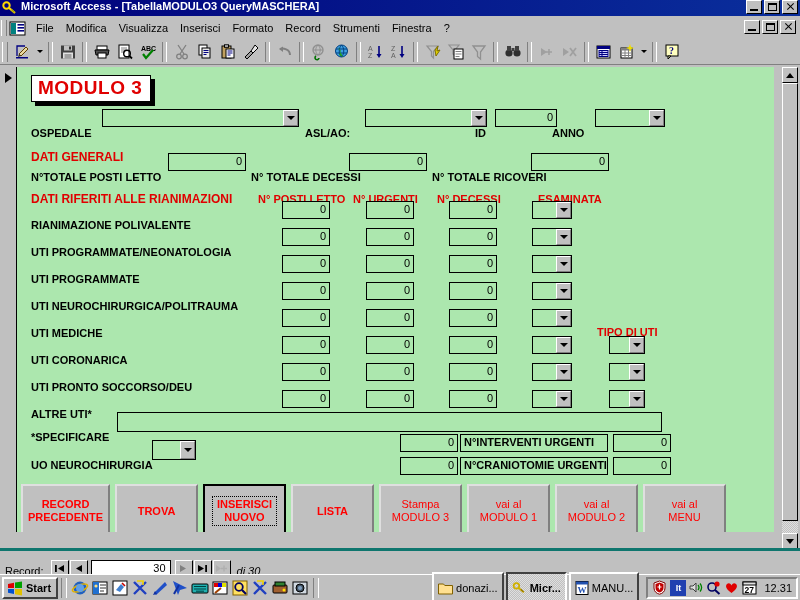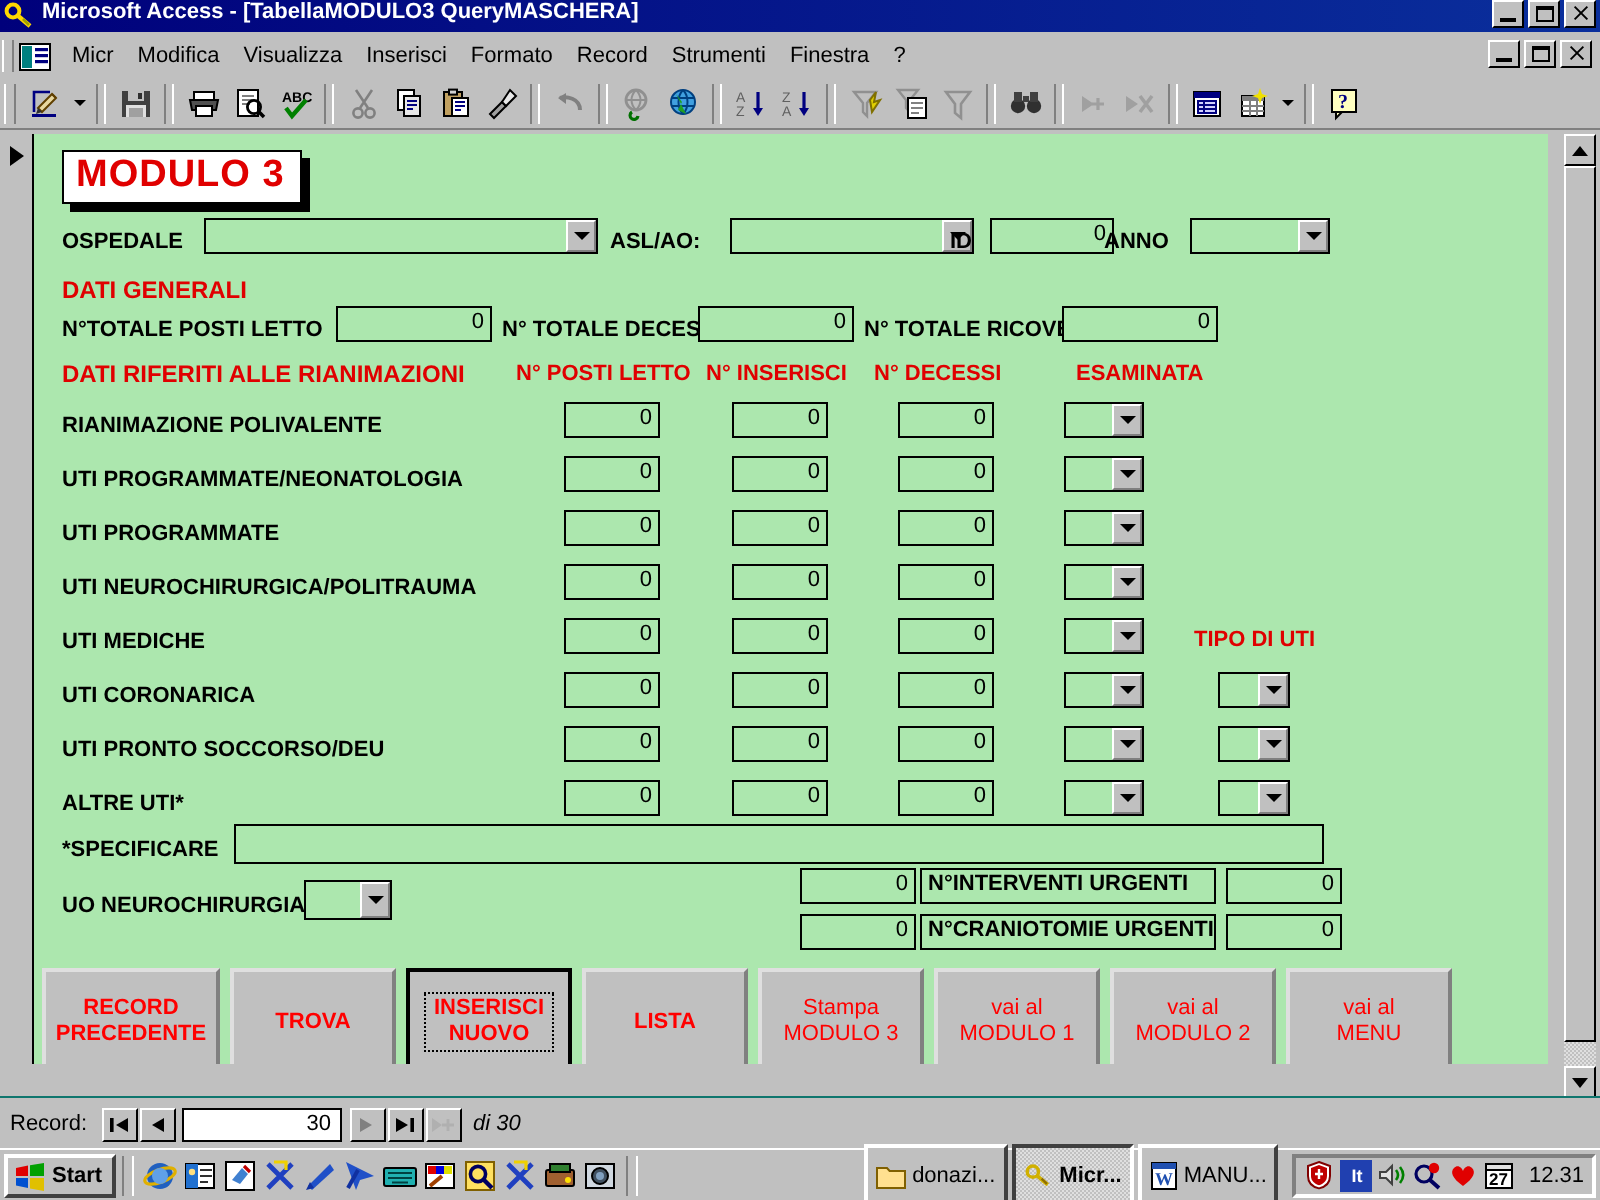--- a/index.html
+++ b/index.html
@@ -104,21 +104,21 @@
     background:repeating-conic-gradient(#c0c0c0 0 25%, #dfdfdf 0 50%) 0 0/2px 2px;}
   .vs-thumb{
     position:absolute;left:0;top:0;width:16px;height:438px;background:#c0c0c0;
     border-top:1px solid #fff;border-left:1px solid #fff;
     border-right:1px solid #000;border-bottom:1px solid #000;box-sizing:border-box;
   }
   .arrow-up{width:0;height:0;border-left:4px solid transparent;border-right:4px solid transparent;border-bottom:5px solid #000;}
   .arrow-dn{width:0;height:0;border-left:4px solid transparent;border-right:4px solid transparent;border-top:5px solid #000;}
 
   
-  .abs{position:absolute;}
+  .abs{position:absolute;margin-top:12px;}
   .lbl{font-weight:bold;font-size:11px;color:#000;white-space:nowrap;line-height:12px;}
   .lbl-red{font-weight:bold;font-size:11px;color:#e00000;white-space:nowrap;line-height:12px;}
   .hdr-red{font-weight:bold;font-size:12px;color:#e00000;white-space:nowrap;}
   .title-box{
     position:absolute;background:#fff;border:1px solid #000;
     box-shadow:4px 4px 0 #000;
     padding:1px 8px 2px 6px;
   }
   .title-box span{
     color:#e00000;font-weight:bold;font-size:19px;line-height:22px;
@@ -164,22 +164,22 @@
   .cmdbtn.focused{
     border:2px solid #000;
   }
   .cmdbtn.focused .inner{
     border:1px dotted #000;padding:1px 4px;
   }
 
   
   .navbar{
     position:absolute;left:0;top:548px;width:800px;height:26px;
-    background:#c0c0c0;border-top:1px solid #0f766e;
-    display:flex;align-items:center;
+    background:#c0c0c0;border-top:3px solid #0f766e;
+    display:flex;align-items:flex-end;
   }
   .navbar .navlabel{margin-left:5px;font-size:11px;color:#000;}
   .navbtn{
     width:18px;height:17px;background:#c0c0c0;box-sizing:border-box;
     border-top:1px solid #fff;border-left:1px solid #fff;
     border-right:1px solid #000;border-bottom:1px solid #000;
     display:flex;align-items:center;justify-content:center;margin-left:1px;
   }
   .navbox{
     width:80px;height:17px;background:#fff;border:1px solid #000;
@@ -260,21 +260,21 @@
     <div class="menu-grip"></div>
     <div class="menu-appicon">
       <svg width="17" height="15" viewBox="0 0 17 15">
         <rect x="1" y="1" width="15" height="13" fill="#fff" stroke="#000"></rect>
         <rect x="2" y="2" width="5" height="11" fill="#008080"></rect>
         <rect x="8.5" y="3" width="6.5" height="1.6" fill="#000080"></rect>
         <rect x="8.5" y="6" width="6.5" height="1.6" fill="#000080"></rect>
         <rect x="8.5" y="9" width="6.5" height="1.6" fill="#000080"></rect>
       </svg>
     </div>
-    <div class="menuitem">Micr</div>
+    <div class="menuitem">File</div>
     <div class="menuitem">Modifica</div>
     <div class="menuitem">Visualizza</div>
     <div class="menuitem">Inserisci</div>
     <div class="menuitem">Formato</div>
     <div class="menuitem">Record</div>
     <div class="menuitem">Strumenti</div>
     <div class="menuitem">Finestra</div>
     <div class="menuitem">?</div>
     <div class="winbtns">
       <div class="winbtn wb-min">
@@ -521,21 +521,21 @@
       <div class="txtbox" style="left:151px;top:86px;width:78px;height:18px;">0</div>
 
       <div class="abs lbl" style="left:234px;top:92px;">N° TOTALE DECESSI</div>
       <div class="txtbox" style="left:332px;top:86px;width:78px;height:18px;">0</div>
 
       <div class="abs lbl" style="left:415px;top:92px;">N° TOTALE RICOVERI</div>
       <div class="txtbox" style="left:514px;top:86px;width:78px;height:18px;">0</div>
 
       <div class="abs hdr-red" style="left:14px;top:113px;">DATI RIFERITI ALLE RIANIMAZIONI</div>
       <div class="abs lbl-red" style="left:241px;top:114px;">N° POSTI LETTO</div>
-      <div class="abs lbl-red" style="left:336px;top:114px;">N° INSERISCI</div>
+      <div class="abs lbl-red" style="left:336px;top:114px;">N° URGENTI</div>
       <div class="abs lbl-red" style="left:420px;top:114px;">N° DECESSI</div>
       <div class="abs lbl-red" style="left:521px;top:114px;">ESAMINATA</div>
       <div class="abs lbl-red" style="left:580px;top:247px;">TIPO DI UTI</div>
 
       <div class="abs lbl" style="left:14px;top:140px;">RIANIMAZIONE POLIVALENTE</div>
       <div class="txtbox" style="left:265px;top:134px;width:48px;height:18px;">0</div>
       <div class="txtbox" style="left:349px;top:134px;width:48px;height:18px;">0</div>
       <div class="txtbox" style="left:432px;top:134px;width:48px;height:18px;">0</div>
       <div class="combo" style="left:515px;top:134px;width:40px;height:18px;">
           <div class="btn"></div>

